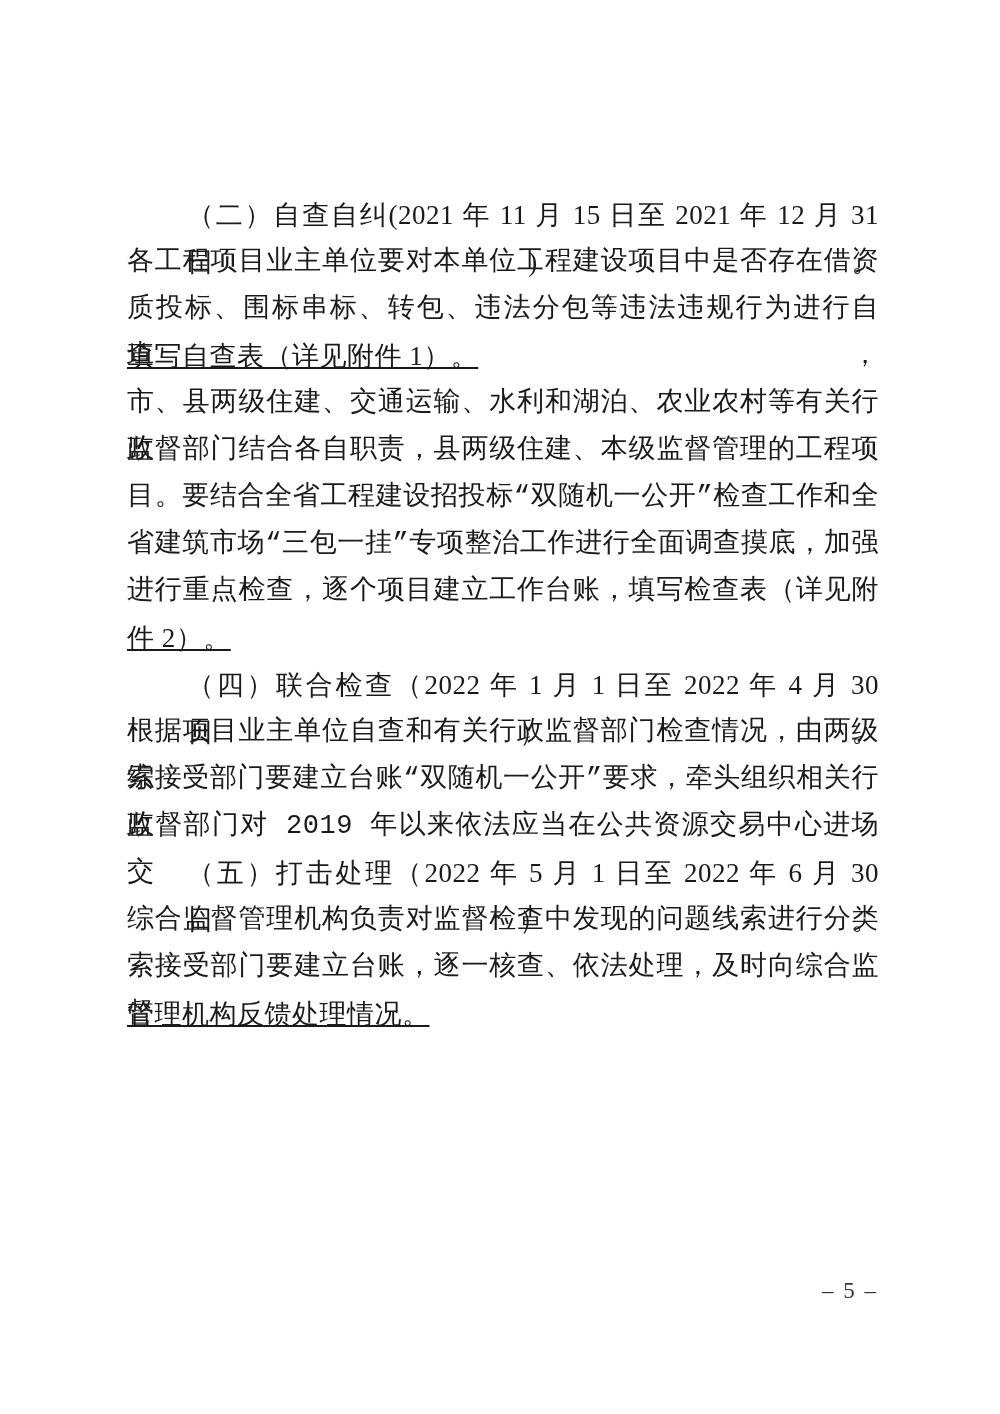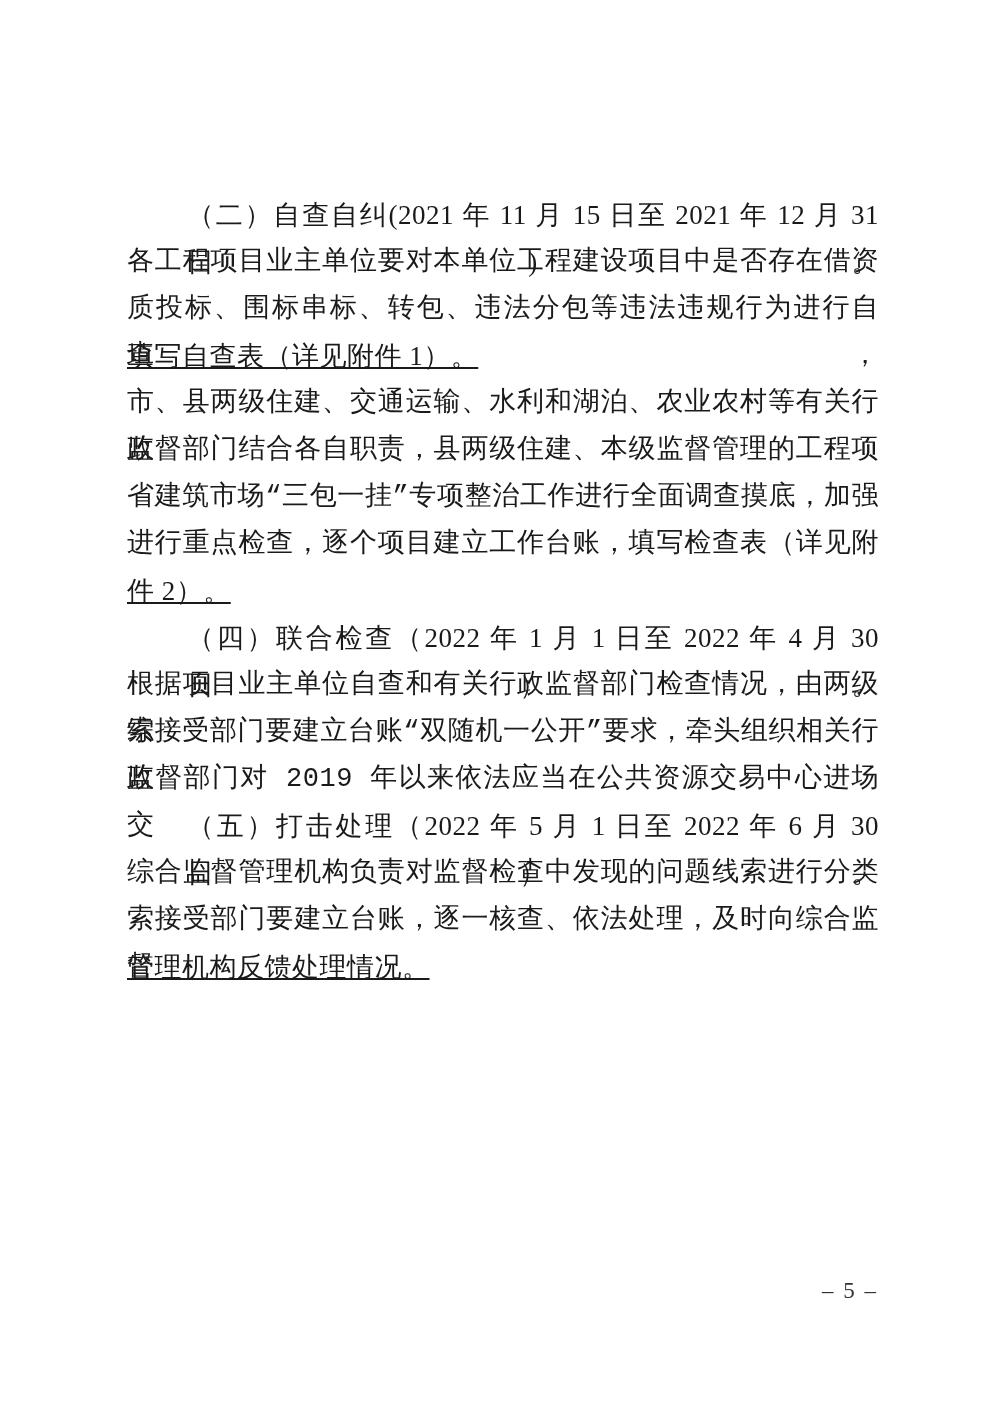--- a/index.html
+++ b/index.html
@@ -71,20 +71,21 @@
 
   <div>
         <div class="line heading justified indent">（二）自查自纠(2021 年 11 月 15 日至 2021 年 12 月 31 日)。</div>
         <div class="line justified">各工程项目业主单位要对本单位工程建设项目中是否存在借资</div>
         <div class="line justified">质投标、围标串标、转包、违法分包等违法违规行为进行自查，</div>
         <div class="line last">填写自查表（详见附件 1）。</div>
       </div>
       <div>
         <div class="line justified">市、县两级住建、交通运输、水利和湖泊、农业农村等有关行政</div>
         <div class="line justified">监督部门结合各自职责，县两级住建、本级监督管理的工程项</div>
+        <div class="line justified">目。要结合全省工程建设招投标“双随机一公开”检查工作和全</div>
         <div class="line justified">省建筑市场“三包一挂”专项整治工作进行全面调查摸底，加强</div>
         <div class="line justified">进行重点检查，逐个项目建立工作台账，填写检查表（详见附</div>
         <div class="line last">件 2）。</div>
       </div>
       <div>
         <div class="line heading justified indent">（四）联合检查（2022 年 1 月 1 日至 2022 年 4 月 30 日）。</div>
         <div class="line justified">根据项目业主单位自查和有关行政监督部门检查情况，由两级综</div>
         <div class="line justified">索接受部门要建立台账“双随机一公开”要求，牵头组织相关行政</div>
         <div class="line justified">监督部门对 2019 年以来依法应当在公共资源交易中心进场交</div>
       </div>

